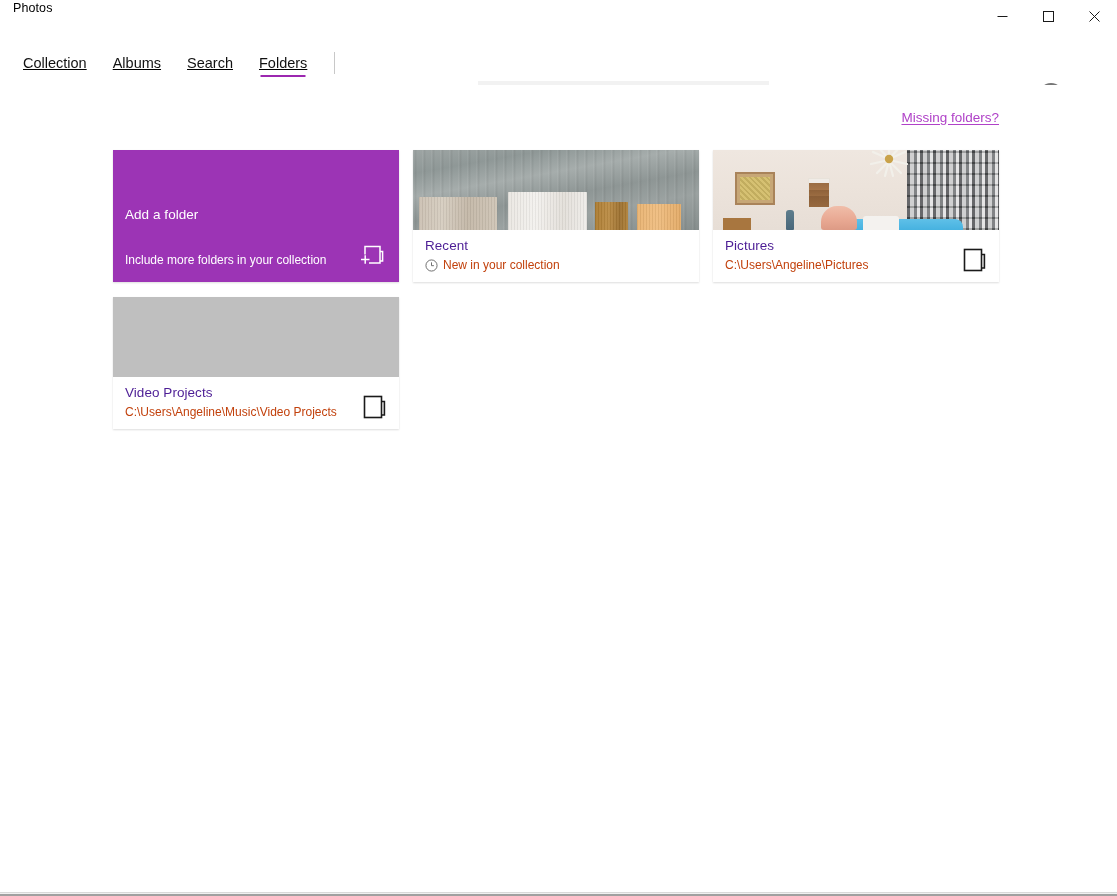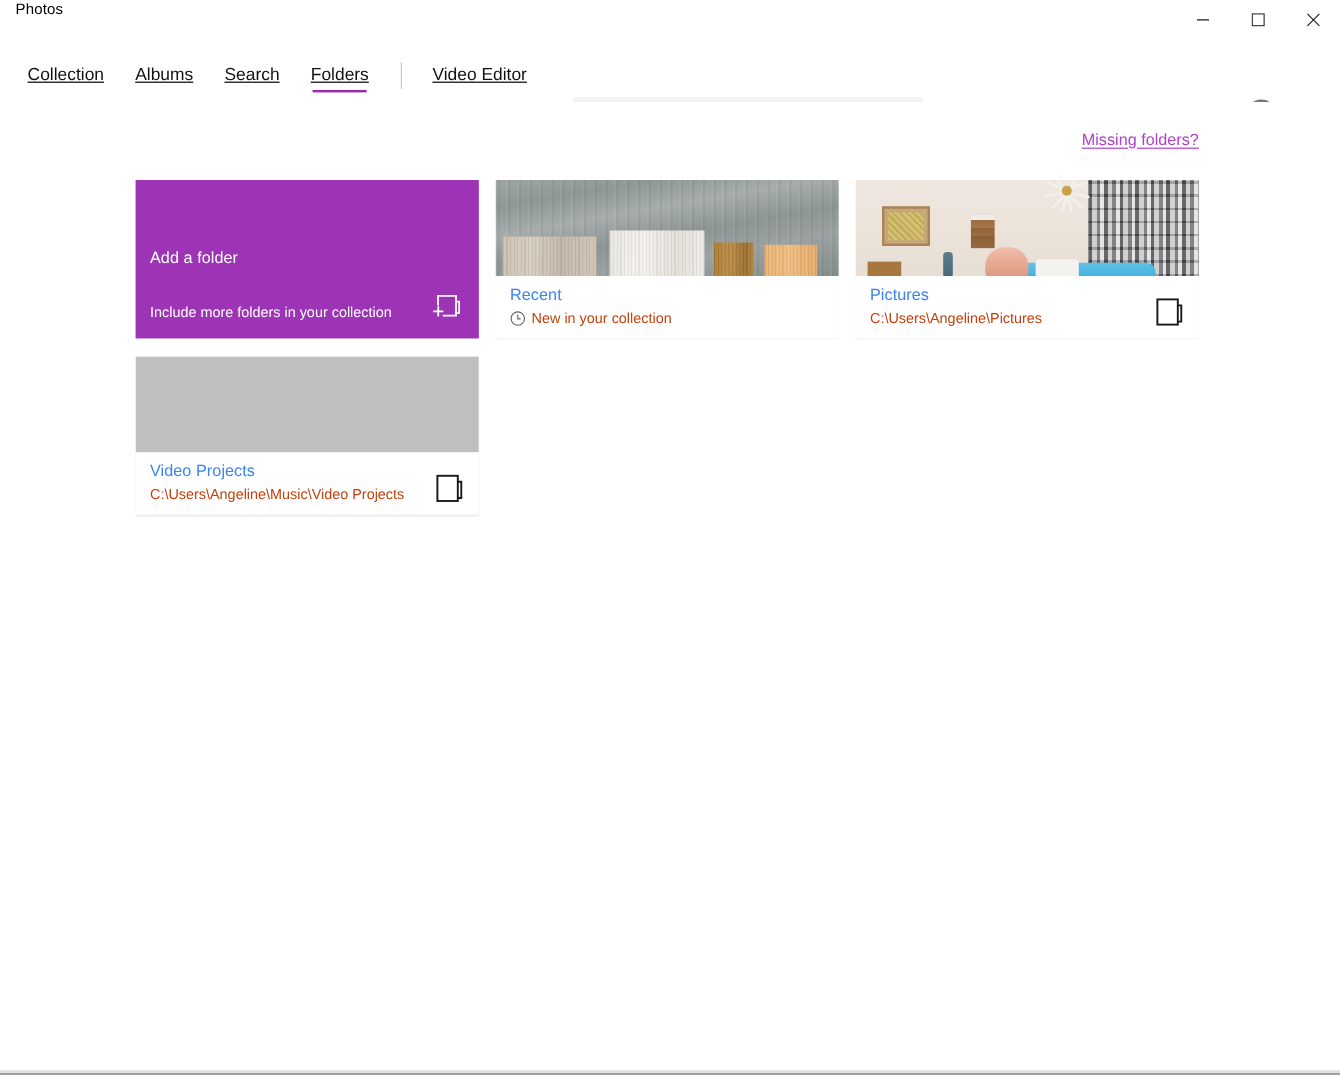--- a/index.html
+++ b/index.html
@@ -216,21 +216,21 @@
   }
   .tile-body {
     height: 52px;
     padding: 8px 12px 0 12px;
     position: relative;
     background: #ffffff;
   }
 
   .tile-title {
     font-size: 13.5px;
-    color: #3b82f6;
+    color: #4c1d95;
     line-height: 1.25;
     letter-spacing: 0.05px;
   }
   .tile-sub {
     font-size: 12px;
     color: #c2410c;
     margin-top: 3px;
     display: flex;
     align-items: center;
     gap: 5px;
@@ -409,21 +409,20 @@
   </div>
 </div>
 
 <div class="navbar">
   <div class="nav-tabs">
     <div class="nav-tab">Collection</div>
     <div class="nav-tab">Albums</div>
     <div class="nav-tab">Search</div>
     <div class="nav-tab active">Folders</div>
     <div class="nav-sep"></div>
-    <div class="nav-tab">Video Editor</div>
   </div>
 
   <div class="search-wrap">
     <input type="text" placeholder="Search people, places, or things..." style="">
     <svg class="search-icon" viewBox="0 0 20 20">
       <circle cx="8.4" cy="8.4" r="5.6" fill="none" stroke="#333" stroke-width="1.1"></circle>
       <line x1="12.6" y1="12.6" x2="17.6" y2="17.6" stroke="#333" stroke-width="1.1"></line>
     </svg>
   </div>
 

